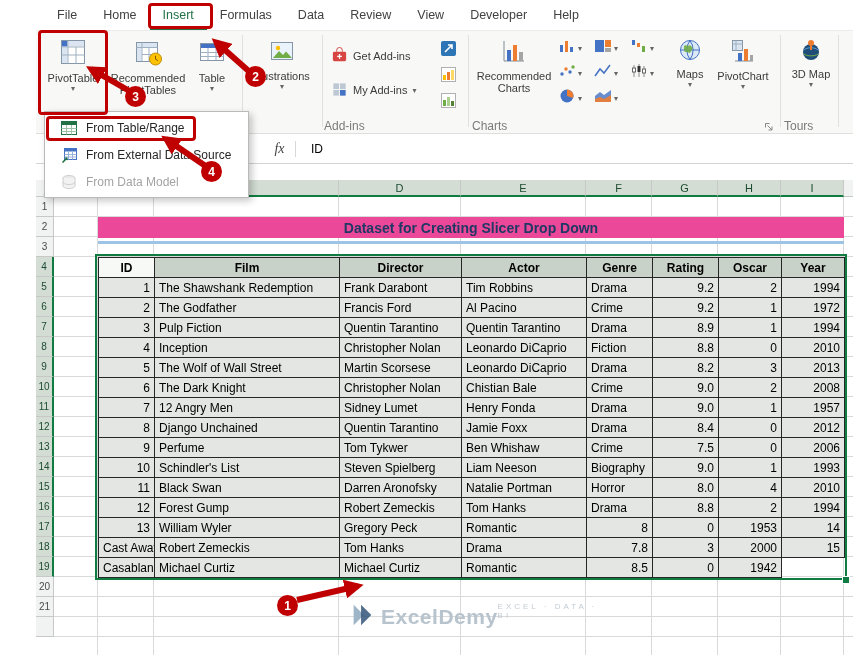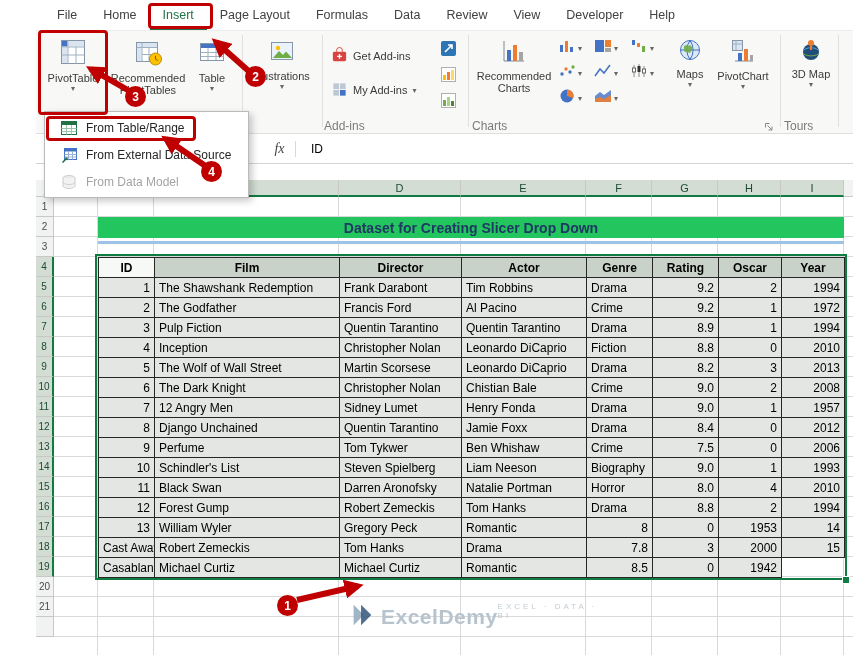--- a/index.html
+++ b/index.html
@@ -48,21 +48,21 @@
   .rowh { width:18px; height:20px; background:#f1f2f2; border-right:1px solid #c8c8c8;
           border-bottom:1px solid #c8c8c8; font-size:10px; color:#4a4a4a;
           display:flex; align-items:center; justify-content:center; }
   .rowh.sel { background:#d3ddd3; border-right:2px solid #107C41; color:#1c4b31; }
 
   
   .gridwrap { position:absolute; left:18px; top:197px; right:0; bottom:0; background:#fff; overflow:hidden; z-index:1; }
   .gv { position:absolute; top:0; bottom:0; width:1px; background:#d9d9d9; }
   .gh { position:absolute; left:0; right:0; height:1px; background:#d9d9d9; }
 
-  .sheet-title { position:absolute; left:62px; top:217px; width:746px; height:21px; background:#22c55e;
+  .sheet-title { position:absolute; left:62px; top:217px; width:746px; height:21px; background:#ec4899;
                  display:flex; align-items:center; justify-content:center;
                  font-size:14px; font-weight:bold; color:#1F3864; z-index:2; }
   .title-underline { position:absolute; left:62px; top:241px; width:746px; height:3px; background:#9DC3E6; z-index:2; }
 
   
   .xl-table { position:absolute; left:62px; top:257px; display:grid;
               grid-template-columns:56px 185px 122px 125px 66px 66px 63px 63px;
               grid-auto-rows:20px; border-top:1px solid #262626; border-left:1px solid #262626; z-index:3; }
   .cell { border-right:1px solid #262626; border-bottom:1px solid #262626; font-size:12px; color:#000;
           background:#e3e6e3; display:flex; align-items:center; padding:0 4px;
@@ -100,21 +100,20 @@
 </style>
 </head>
 <body>
 
 <div id="app">
 
   <div class="tabbar">
       <div class="tab">File</div>
       <div class="tab">Home</div>
       <div class="tab active">Insert</div>
-      <div class="tab">Page Layout</div>
       <div class="tab">Formulas</div>
       <div class="tab">Data</div>
       <div class="tab">Review</div>
       <div class="tab">View</div>
       <div class="tab">Developer</div>
       <div class="tab">Help</div>
     </div>
 
   <div class="ribbon">
 

